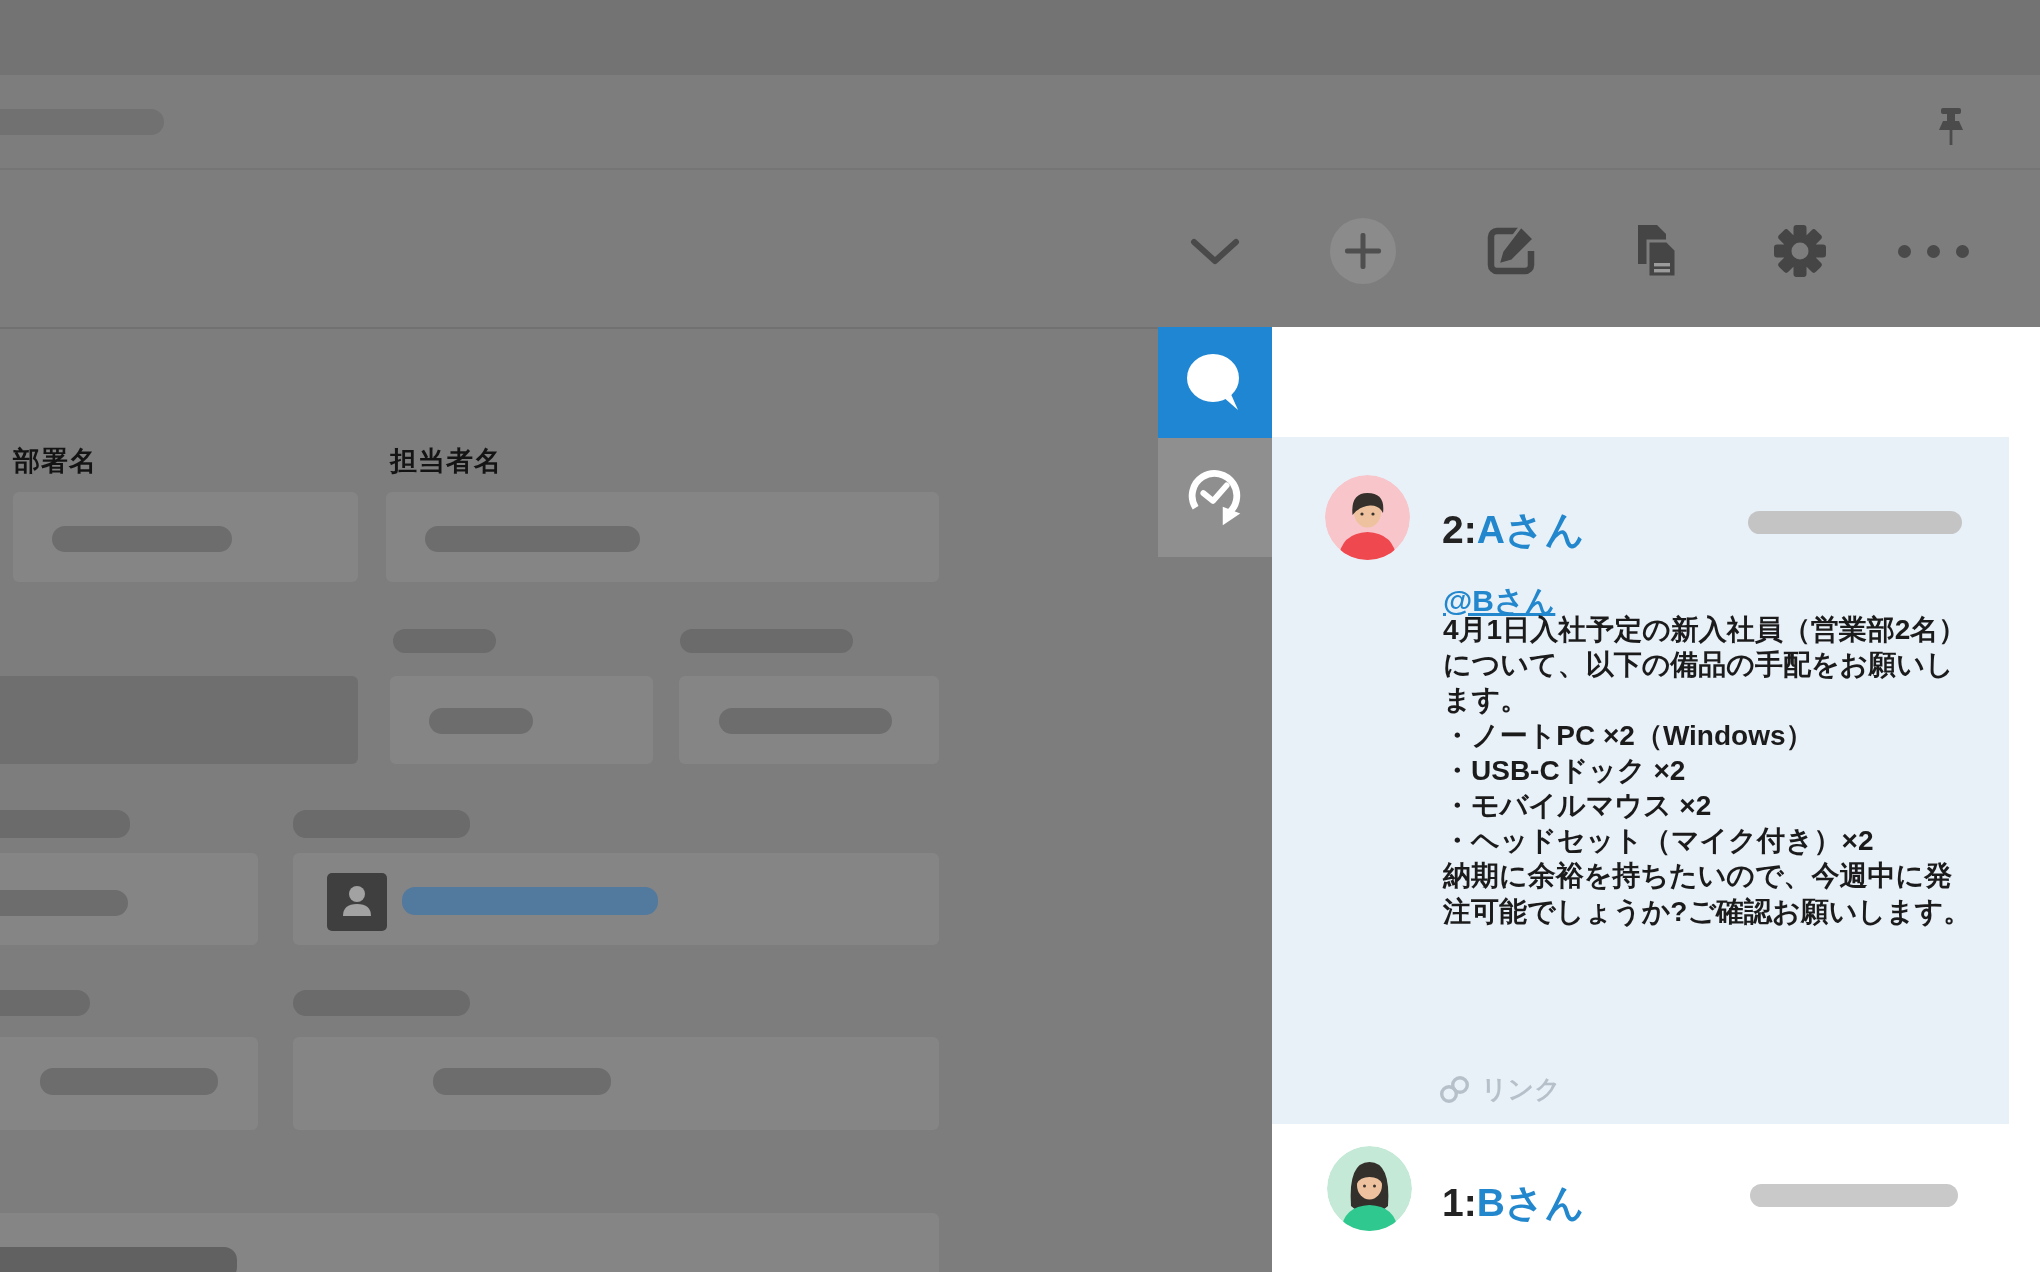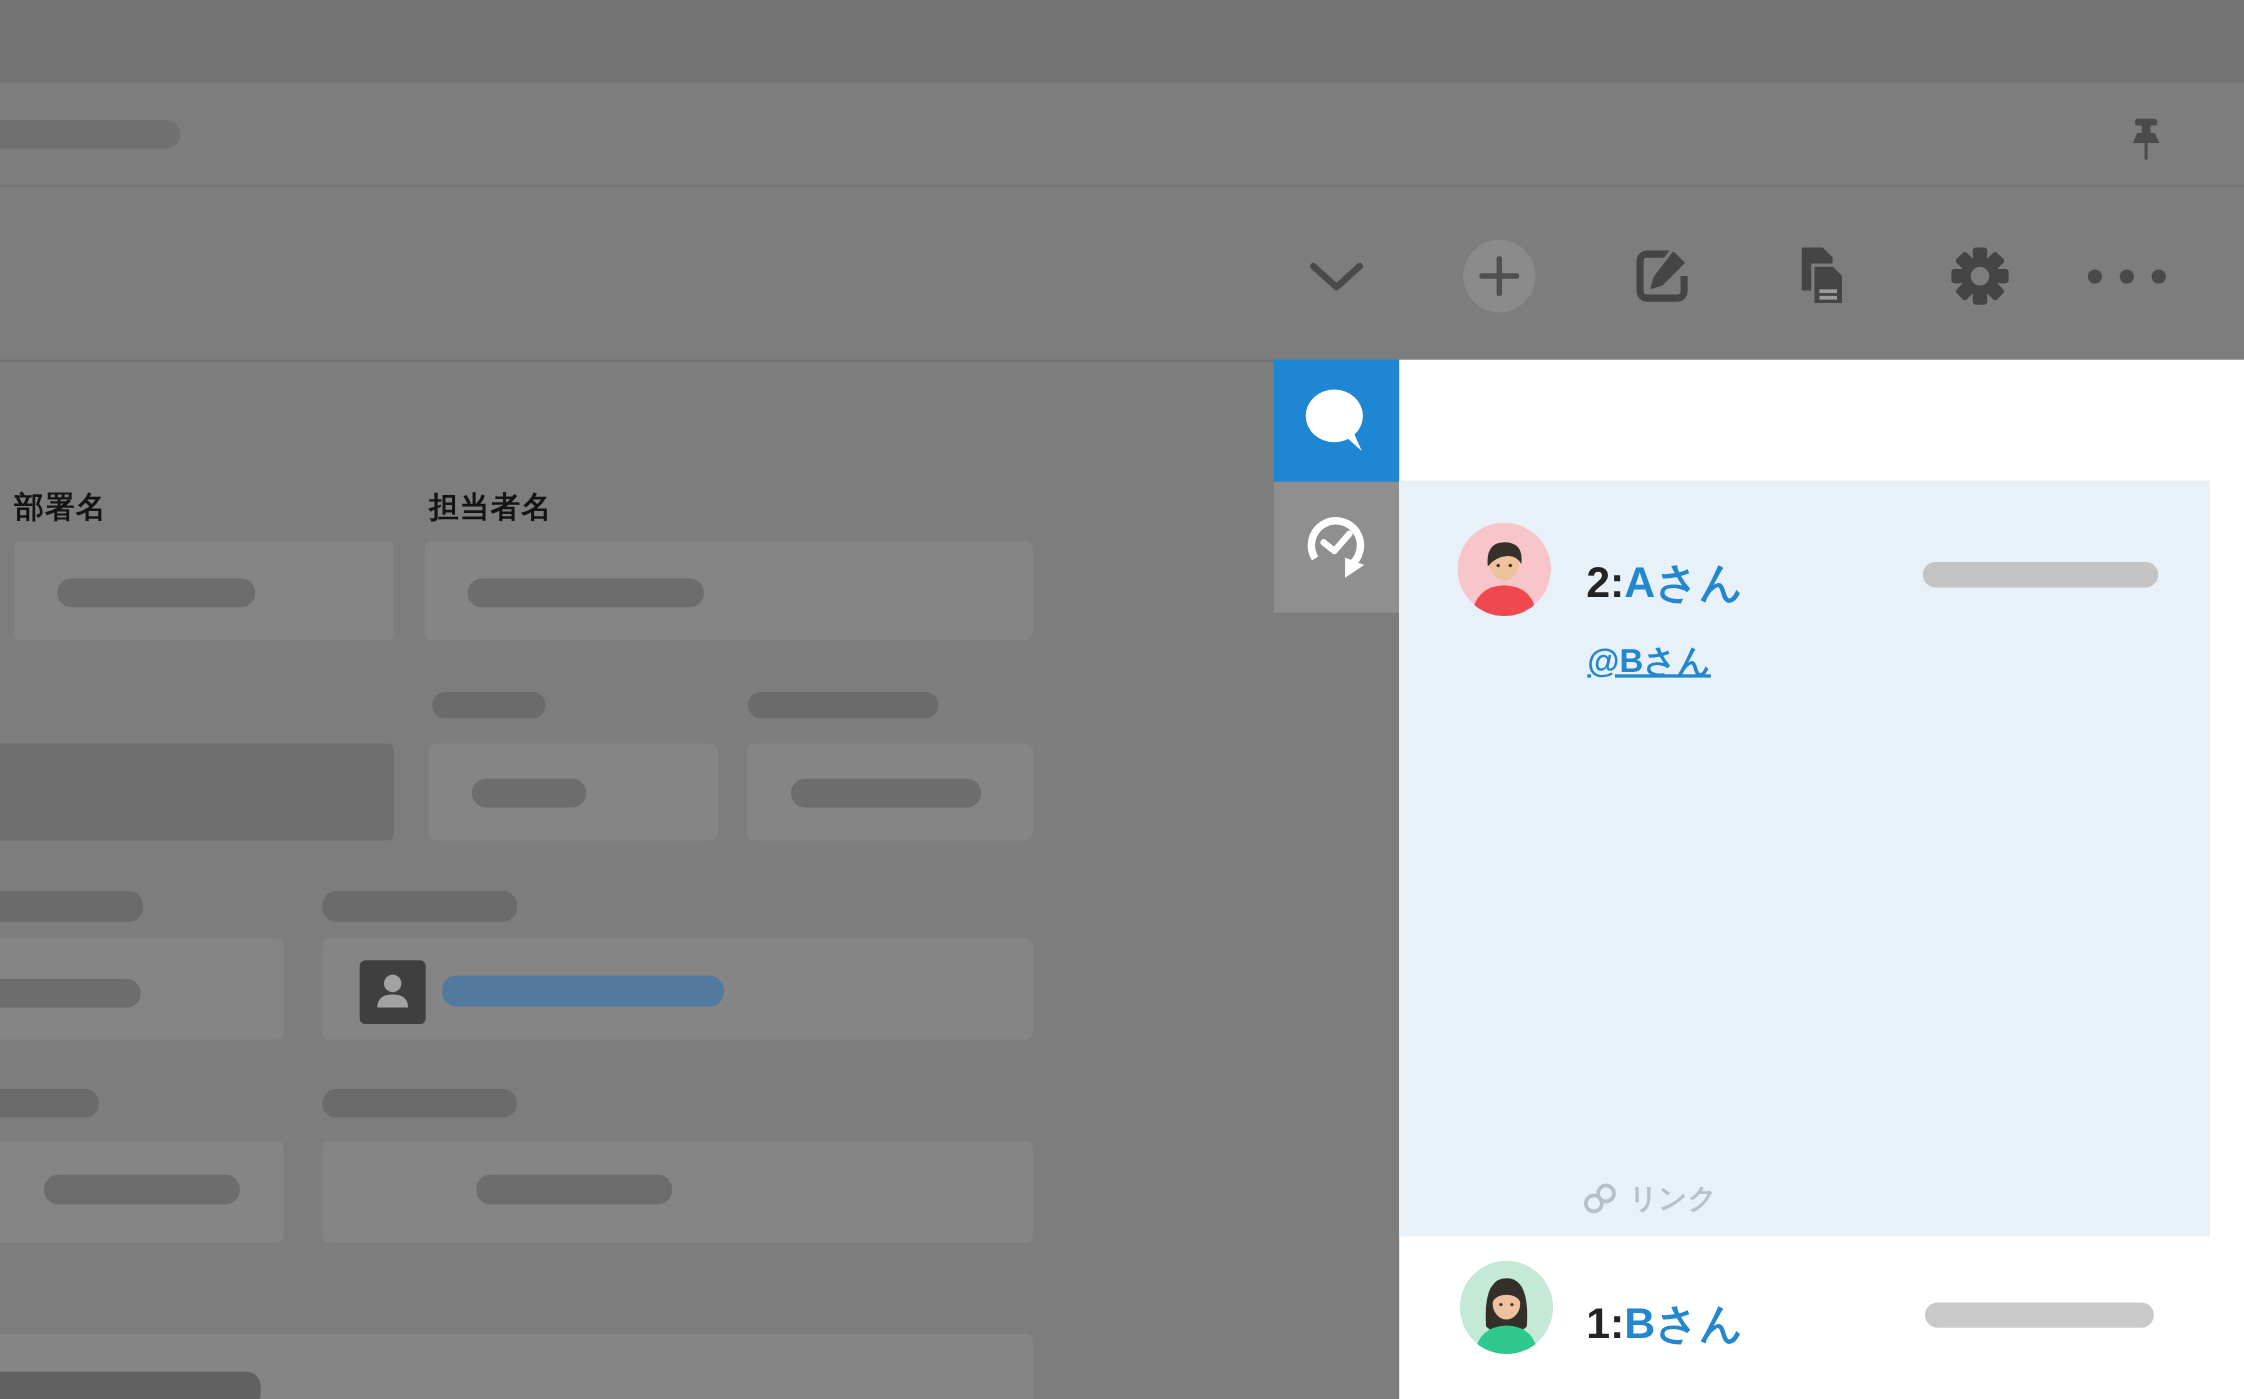--- a/index.html
+++ b/index.html
@@ -200,20 +200,29 @@
       <circle cx="48" cy="39" r="1.6" fill="#3a332d"></circle>
     </svg>
   </div>
   <div class="abs cname" style="left:1442px;top:503px;">
     <span>2:</span><span class="nm">Aさん</span>
   </div>
   <div class="abs tspill" style="left:1748px;top:511px;width:214px;"></div>
 
   <div class="abs mention" style="left:1443px;top:581px;">@Bさん</div>
 
+  <div class="abs cbody" style="left:1443px;top:612px;">4月1日入社予定の新入社員（営業部2名）
+について、以下の備品の手配をお願いし
+ます。
+・ノートPC ×2（Windows）
+・USB-Cドック ×2
+・モバイルマウス ×2
+・ヘッドセット（マイク付き）×2
+納期に余裕を持ちたいので、今週中に発
+注可能でしょうか?ご確認お願いします。</div>
 
 
   <div class="abs actions" style="left:1438px;top:1036px;">
     <div class="act link">
       <svg width="34" height="30" viewBox="0 0 34 30">
         <g fill="none" stroke="#b6c0c9" stroke-width="3.4">
           <circle cx="11" cy="19" r="7.3"></circle>
           <circle cx="22" cy="10" r="7.3"></circle>
         </g>
       </svg>

